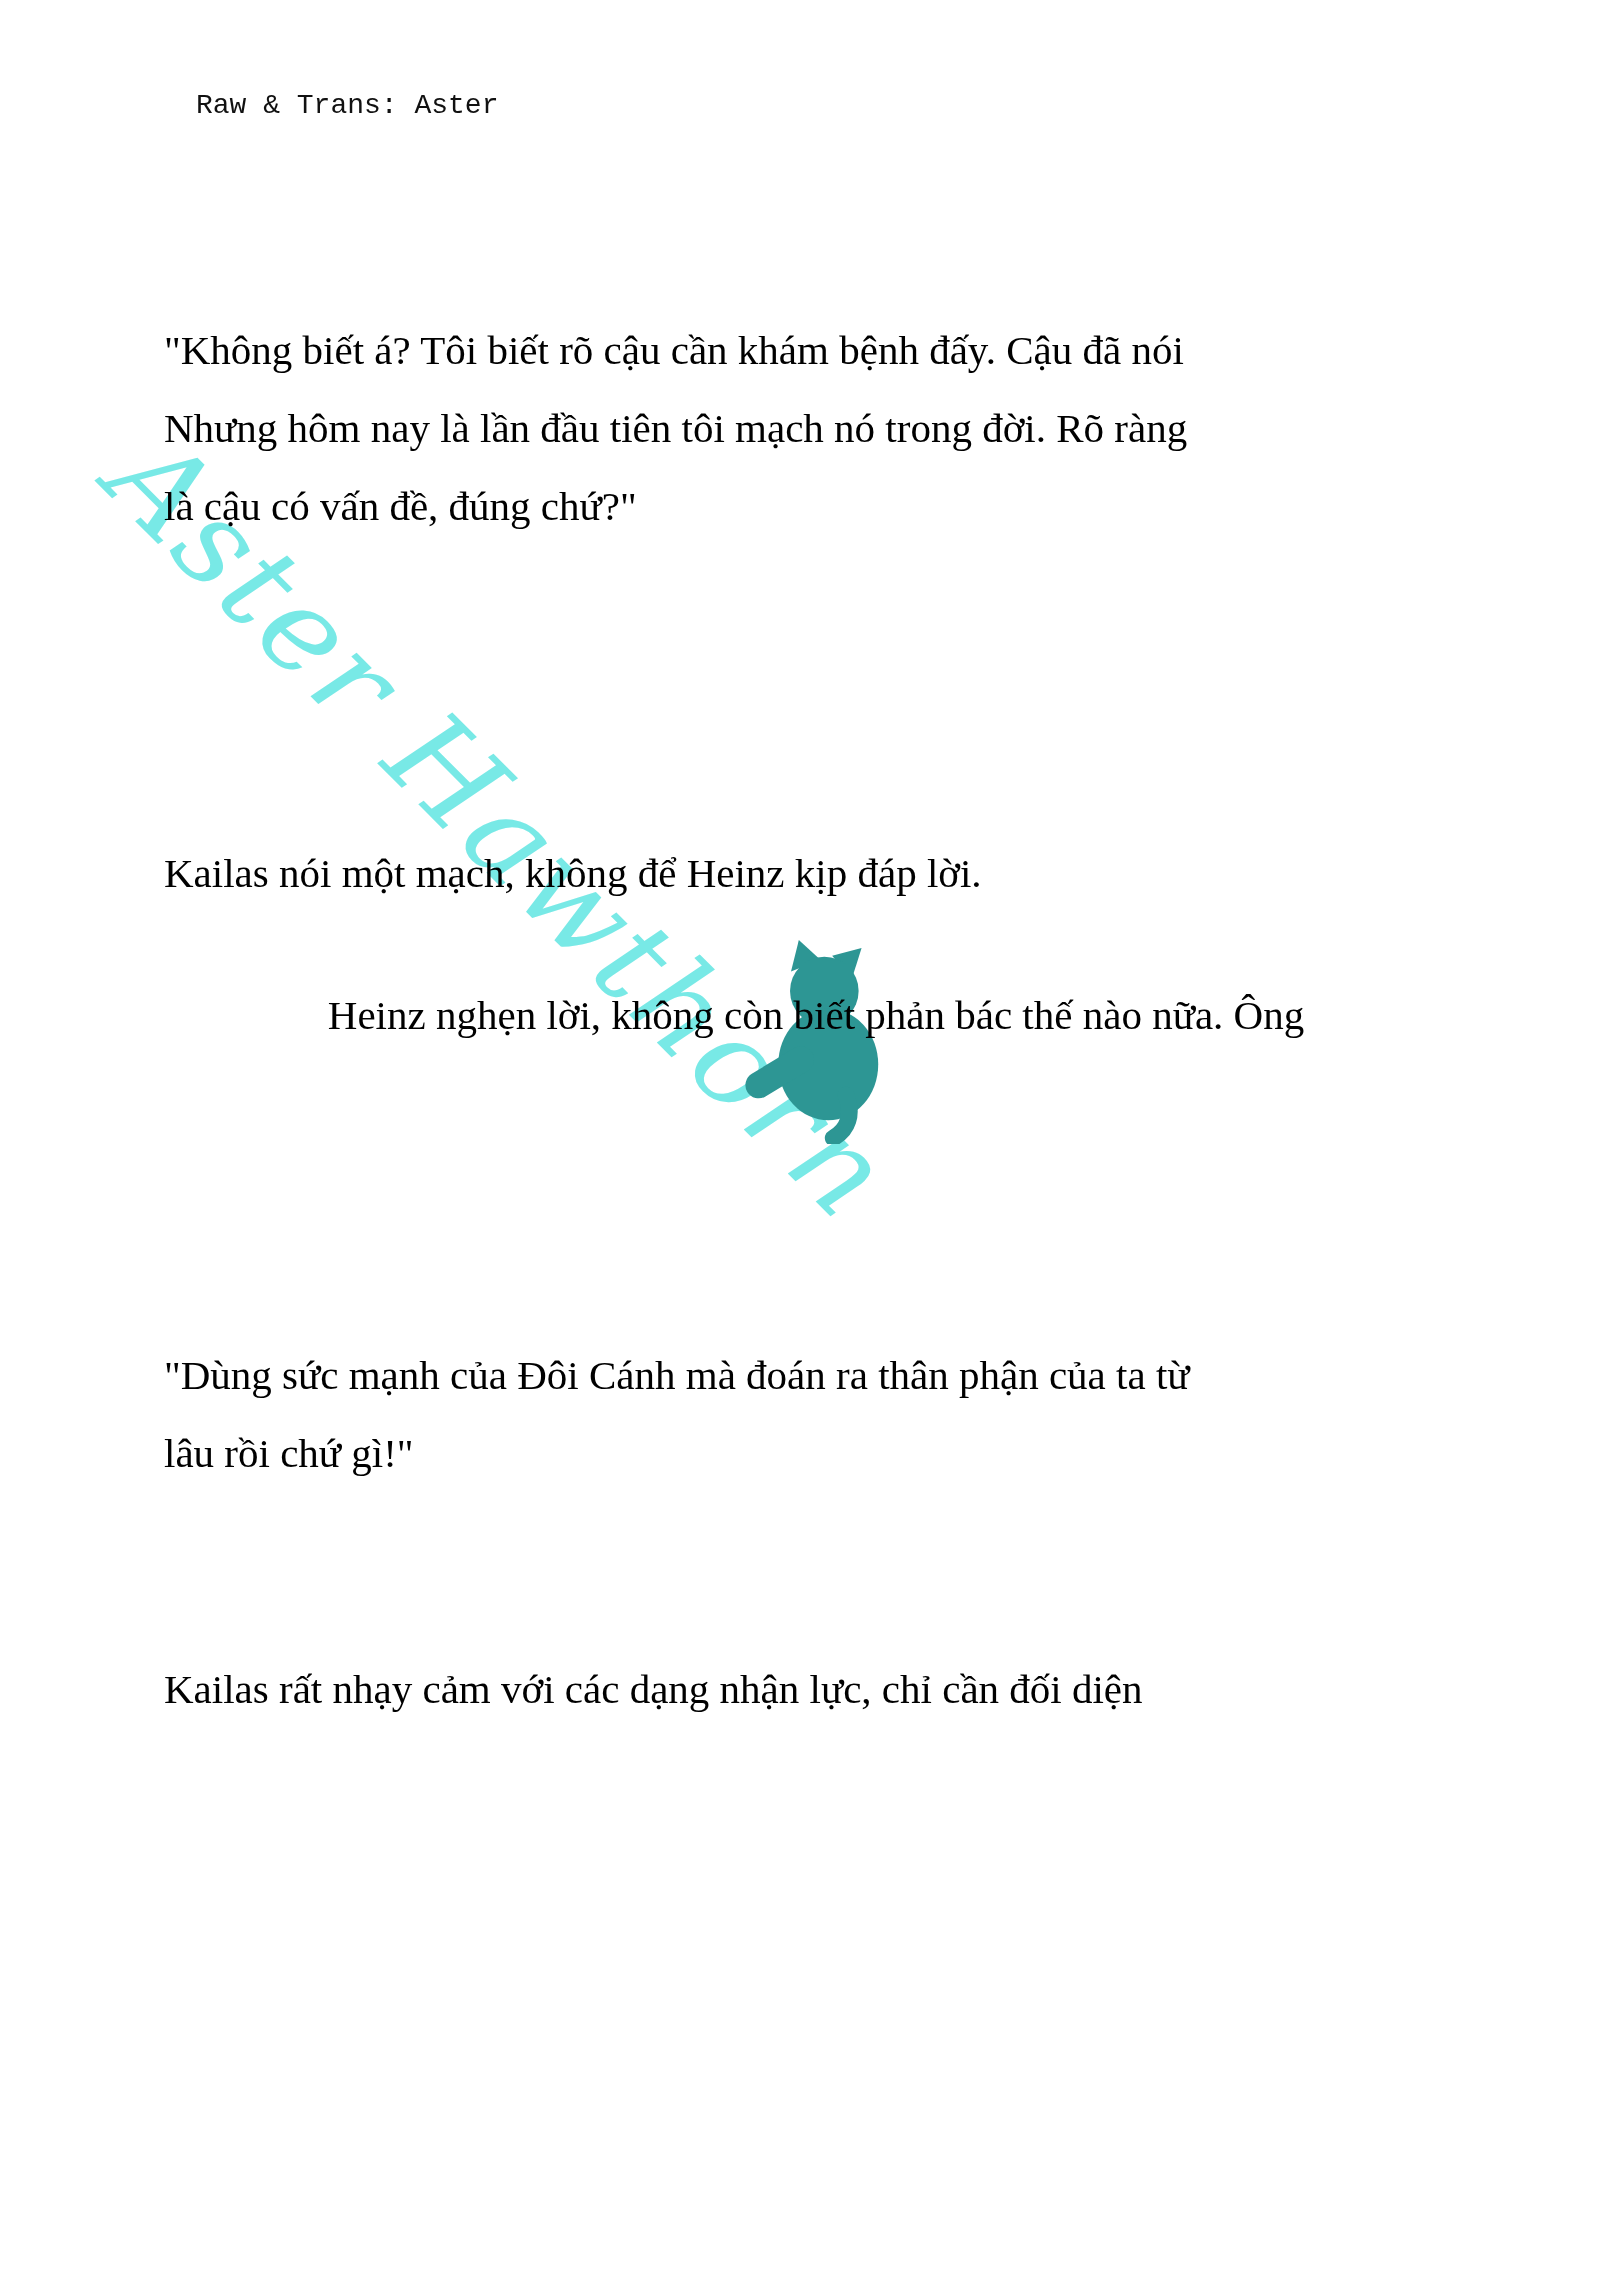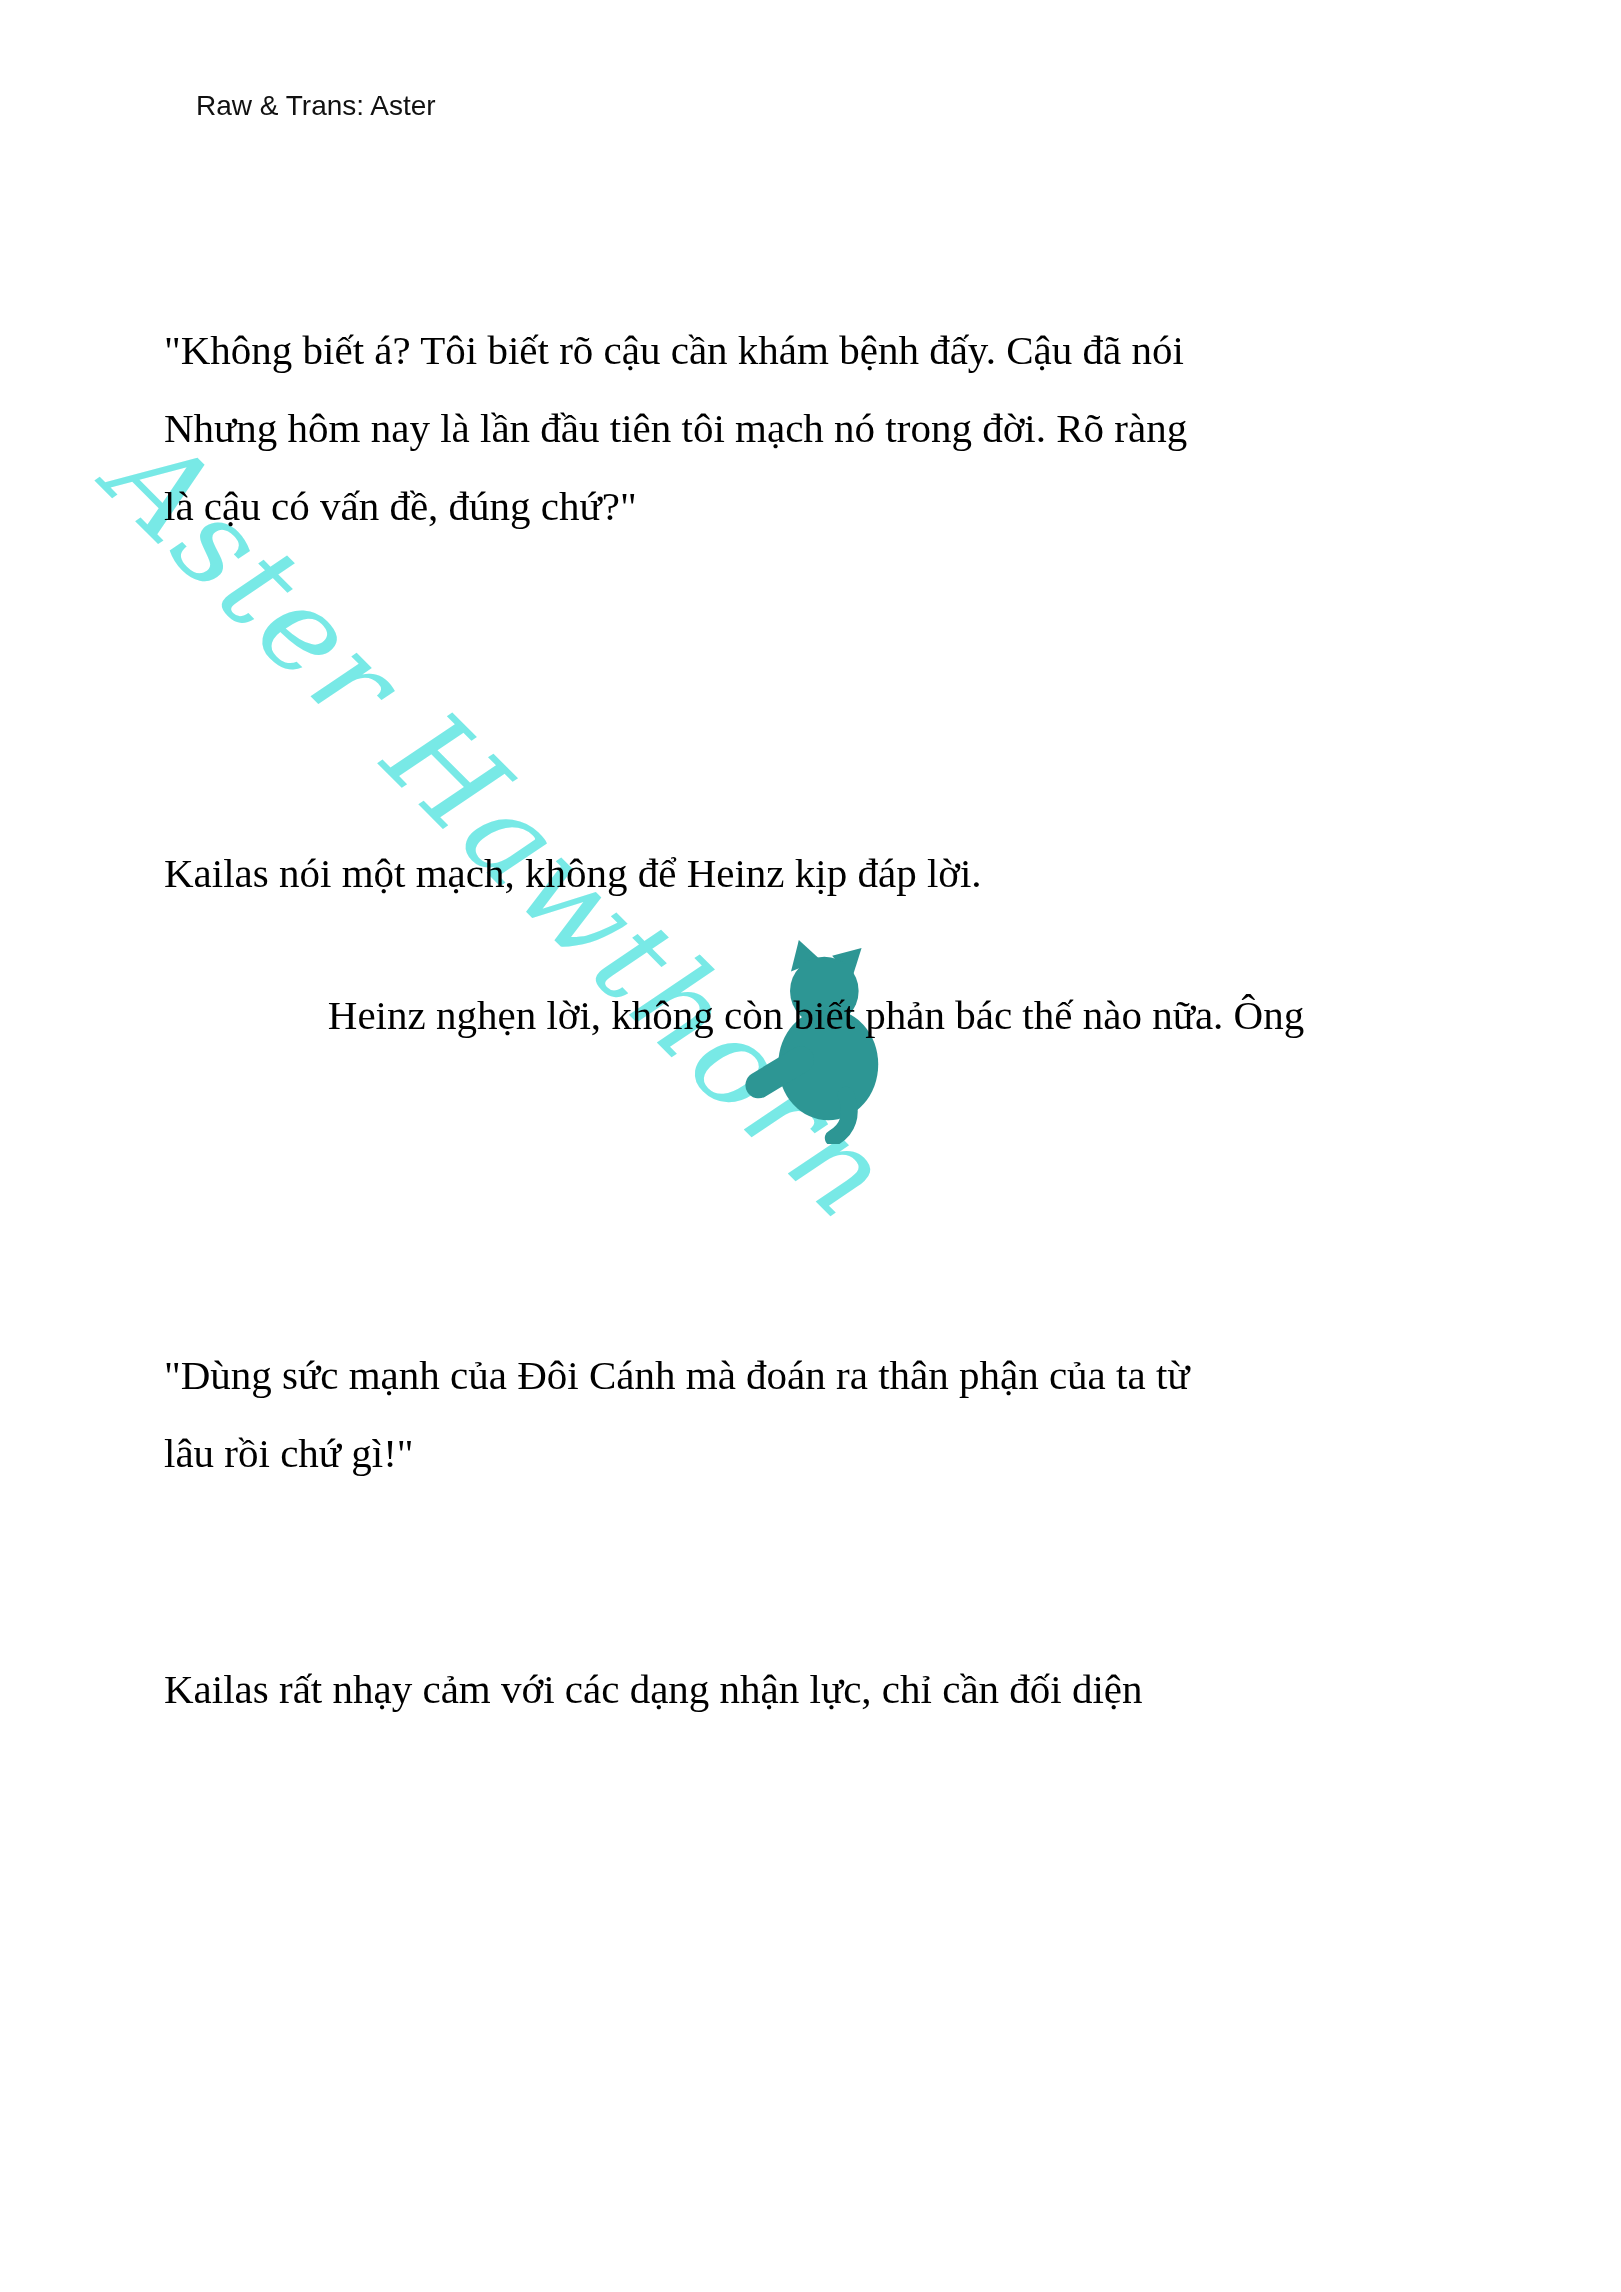--- a/index.html
+++ b/index.html
@@ -13,21 +13,21 @@
     height: 2293px;
     background: #ffffff;
     overflow: hidden;
     font-family: "Liberation Serif", serif;
     color: #000000;
   }
   .credit {
     position: absolute;
     left: 196px;
     top: 90px;
-    font-family: Liberation Sans, sans-serif;
+    font-family: Liberation Mono, monospace;
     font-size: 28px;
     color: #111111;
     z-index: 3;
     white-space: nowrap;
   }
   .watermark {
     position: absolute;
     left: 181px;
     top: 407px;
     transform: rotate(45deg);

